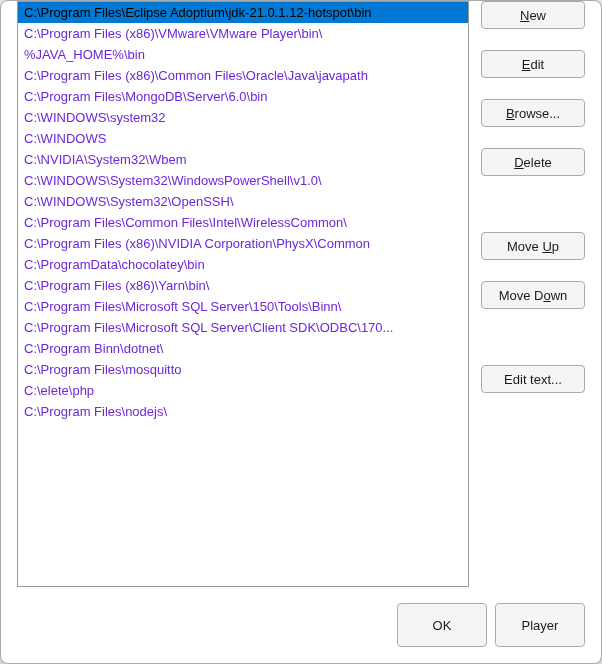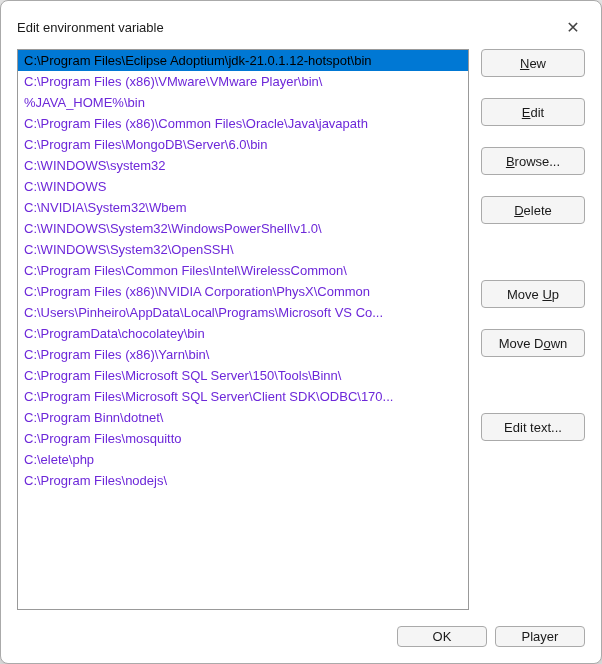--- a/index.html
+++ b/index.html
@@ -97,58 +97,53 @@
     .small-spacer { height: 14px; }
     .dialog-footer {
       display: flex;
       justify-content: flex-end;
       padding: 0 16px 16px 16px;
       gap: 8px;
       flex-shrink: 0;
     }
     .footer-btn {
       width: 90px;
-      height: 21px;
+      height: 44px;
       border: 1px solid #aaa;
       background: #f5f5f5;
       cursor: pointer;
       font-size: 13px;
       color: #1a1a1a;
       border-radius: 4px;
     }
     .footer-btn.primary { background: #f5f5f5; }
     .list-panel::-webkit-scrollbar { width: 8px; }
     .list-panel::-webkit-scrollbar-track { background: #f0f0f0; }
     .list-panel::-webkit-scrollbar-thumb { background: #bbb; border-radius: 4px; }
     .underline { text-decoration: underline; }
   </style>
 </head>
 <body>
 
 <div class="dialog">
-  <div class="title-bar">
-    <span class="title-text">Edit environment variable</span>
-    <button class="close-btn" title="Close">✕</button>
-  </div>
 
   <div class="dialog-body">
     <div class="list-panel" id="list-panel">
     <div class="list-item selected">C:\Program Files\Eclipse Adoptium\jdk-21.0.1.12-hotspot\bin</div>
         <div class="list-item">C:\Program Files (x86)\VMware\VMware Player\bin\</div>
         <div class="list-item">%JAVA_HOME%\bin</div>
         <div class="list-item">C:\Program Files (x86)\Common Files\Oracle\Java\javapath</div>
         <div class="list-item">C:\Program Files\MongoDB\Server\6.0\bin</div>
         <div class="list-item">C:\WINDOWS\system32</div>
         <div class="list-item">C:\WINDOWS</div>
         <div class="list-item">C:\NVIDIA\System32\Wbem</div>
         <div class="list-item">C:\WINDOWS\System32\WindowsPowerShell\v1.0\</div>
         <div class="list-item">C:\WINDOWS\System32\OpenSSH\</div>
         <div class="list-item">C:\Program Files\Common Files\Intel\WirelessCommon\</div>
         <div class="list-item">C:\Program Files (x86)\NVIDIA Corporation\PhysX\Common</div>
-        <div class="list-item">C:\Users\Pinheiro\AppData\Local\Programs\Microsoft VS Co...</div>
         <div class="list-item">C:\ProgramData\chocolatey\bin</div>
         <div class="list-item">C:\Program Files (x86)\Yarn\bin\</div>
         <div class="list-item">C:\Program Files\Microsoft SQL Server\150\Tools\Binn\</div>
         <div class="list-item">C:\Program Files\Microsoft SQL Server\Client SDK\ODBC\170...</div>
         <div class="list-item">C:\Program Binn\dotnet\</div>
         <div class="list-item">C:\Program Files\mosquitto</div>
         <div class="list-item">C:\elete\php</div>
         <div class="list-item">C:\Program Files\nodejs\</div>
       </div>
 

